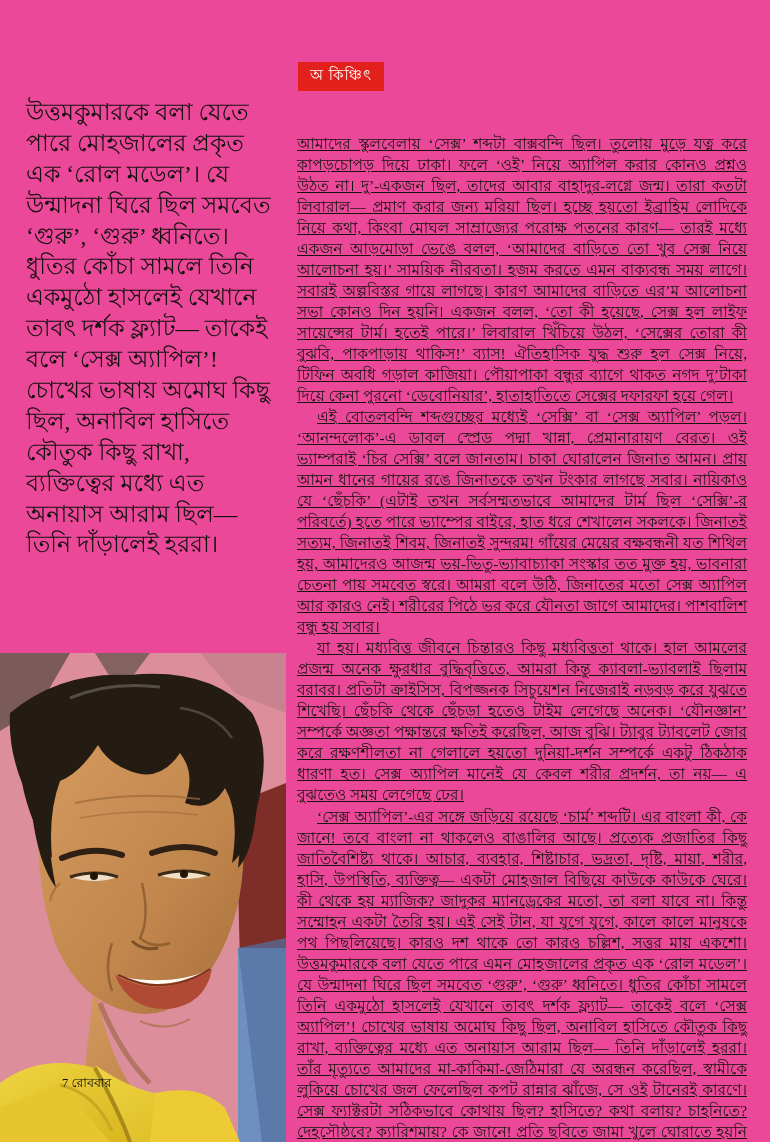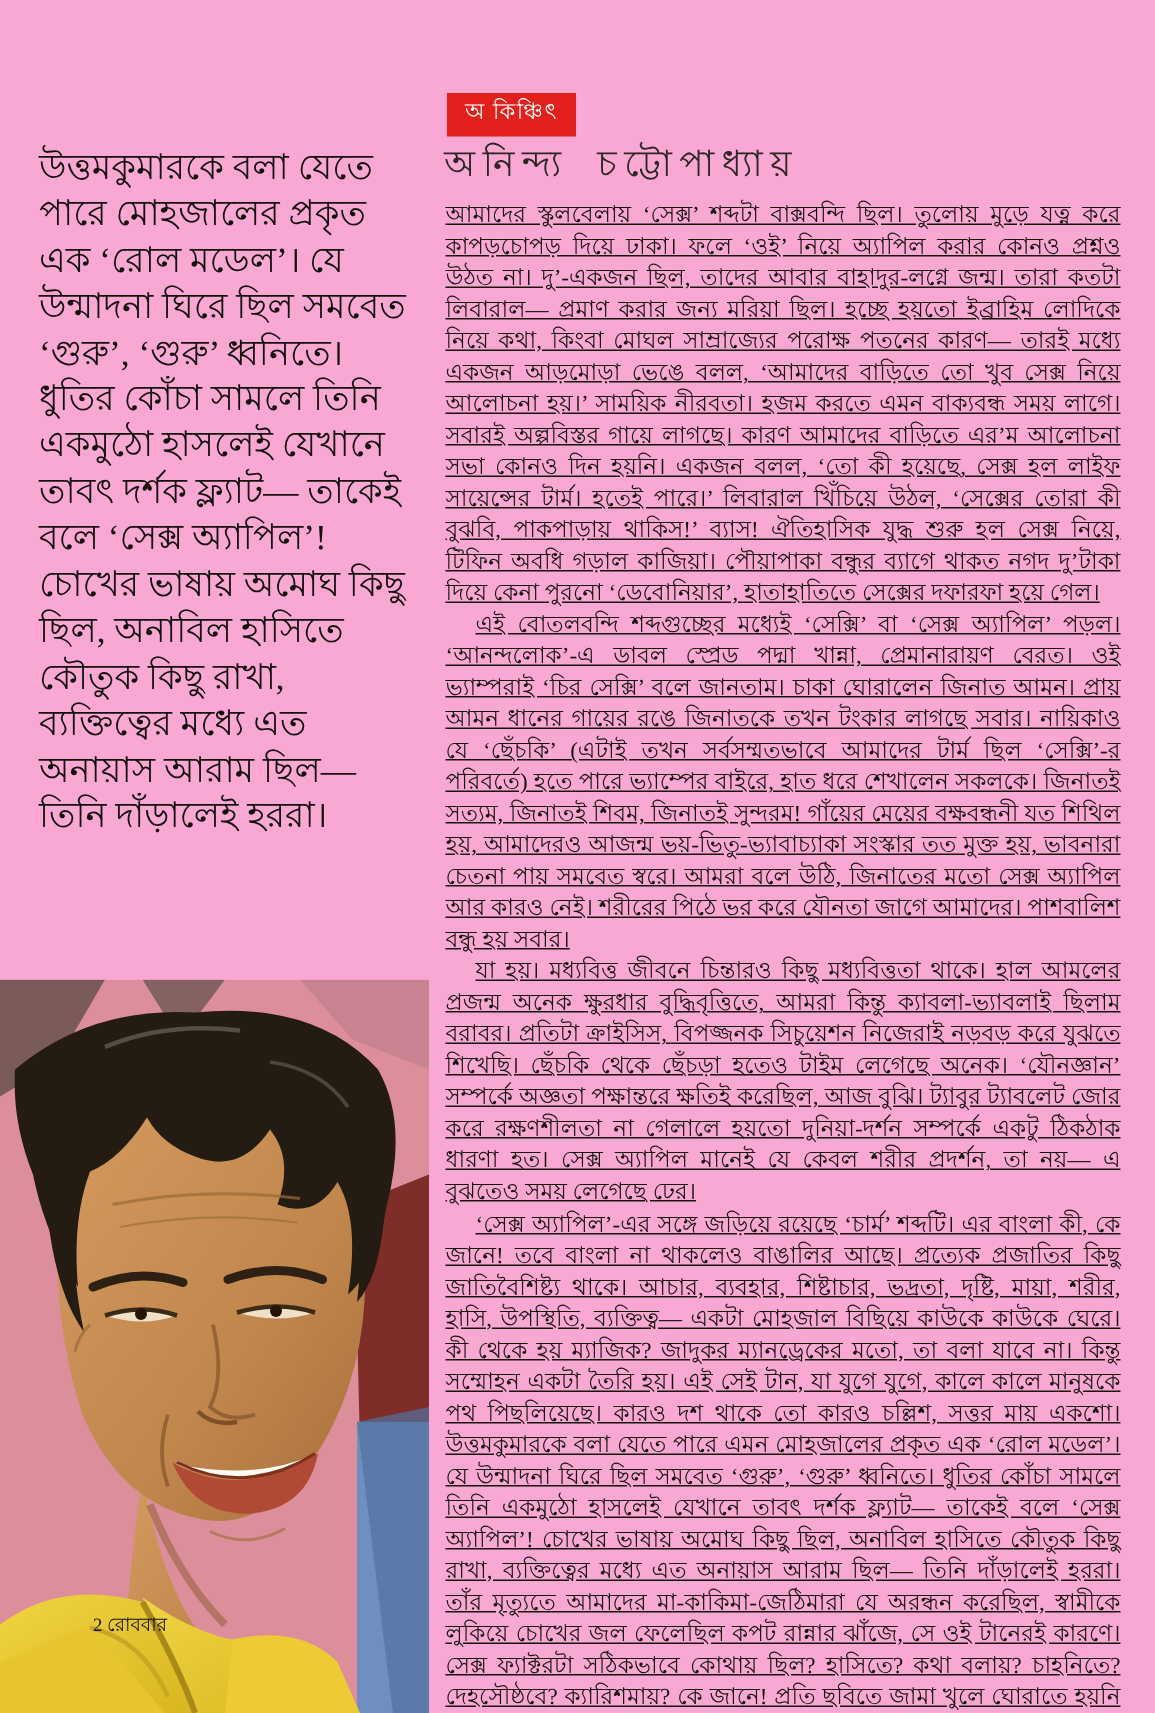--- a/index.html
+++ b/index.html
@@ -1,20 +1,20 @@
 <!DOCTYPE html>
 <html><head>
 <meta charset="utf-8">
 <style>
   html,body{margin:0;padding:0;background:#e9e9e9;}
   .page{
     position:relative;
     width:770px;height:1142px;
     margin:0 auto;
-    background:#f9a8d4;
+    background:#ec4899;
     overflow:hidden;
     font-family:"Liberation Serif","DejaVu Serif",serif;
     color:#181512;
   }
   .badge{
     position:absolute;left:298px;top:62px;
     background:#e2211c;color:#ffffff;
     font-size:15px;line-height:1;
     padding:6px 12px 8px 12px;
     letter-spacing:1px;
@@ -52,21 +52,20 @@
     z-index:5;
   }
 </style>
 </head>
 <body>
 
 <div class="page">
 
   <div class="badge">অ কিঞ্চিৎ</div>
 
-  <div class="author">অনিন্দ্য চট্টোপাধ্যায়</div>
 
   <div class="pullquote">উত্তমকুমারকে বলা যেতে পারে মোহজালের প্রকৃত এক ‘রোল মডেল’। যে উন্মাদনা ঘিরে ছিল সমবেত ‘গুরু’, ‘গুরু’ ধ্বনিতে। ধুতির কোঁচা সামলে তিনি একমুঠো হাসলেই যেখানে তাবৎ দর্শক ফ্ল্যাট— তাকেই বলে ‘সেক্স অ্যাপিল’! চোখের ভাষায় অমোঘ কিছু ছিল, অনাবিল হাসিতে কৌতুক কিছু রাখা, ব্যক্তিত্বের মধ্যে এত অনায়াস আরাম ছিল— তিনি দাঁড়ালেই হররা।</div>
 
   <div class="body-col">
     <p>আমাদের স্কুলবেলায় ‘সেক্স’ শব্দটা বাক্সবন্দি ছিল। তুলোয় মুড়ে যত্ন করে কাপড়চোপড় দিয়ে ঢাকা। ফলে ‘ওই’ নিয়ে অ্যাপিল করার কোনও প্রশ্নও উঠত না। দু’-একজন ছিল, তাদের আবার বাহাদুর-লগ্নে জন্ম। তারা কতটা লিবারাল— প্রমাণ করার জন্য মরিয়া ছিল। হচ্ছে হয়তো ইব্রাহিম লোদিকে নিয়ে কথা, কিংবা মোঘল সাম্রাজ্যের পরোক্ষ পতনের কারণ— তারই মধ্যে একজন আড়মোড়া ভেঙে বলল, ‘আমাদের বাড়িতে তো খুব সেক্স নিয়ে আলোচনা হয়।’ সাময়িক নীরবতা। হজম করতে এমন বাক্যবন্ধ সময় লাগে। সবারই অল্পবিস্তর গায়ে লাগছে। কারণ আমাদের বাড়িতে এর’ম আলোচনা সভা কোনও দিন হয়নি। একজন বলল, ‘তো কী হয়েছে, সেক্স হল লাইফ সায়েন্সের টার্ম। হতেই পারে।’ লিবারাল খিঁচিয়ে উঠল, ‘সেক্সের তোরা কী বুঝবি, পাকপাড়ায় থাকিস!’ ব্যাস! ঐতিহাসিক যুদ্ধ শুরু হল সেক্স নিয়ে, টিফিন অবধি গড়াল কাজিয়া। পৌয়াপাকা বন্ধুর ব্যাগে থাকত নগদ দু’টাকা দিয়ে কেনা পুরনো ‘ডেবোনিয়ার’, হাতাহাতিতে সেক্সের দফারফা হয়ে গেল।</p>
     <p class="indent">এই বোতলবন্দি শব্দগুচ্ছের মধ্যেই ‘সেক্সি’ বা ‘সেক্স অ্যাপিল’ পড়ল। ‘আনন্দলোক’-এ ডাবল স্প্রেড পদ্মা খান্না, প্রেমানারায়ণ বেরত। ওই ভ্যাম্পরাই ‘চির সেক্সি’ বলে জানতাম। চাকা ঘোরালেন জিনাত আমন। প্রায় আমন ধানের গায়ের রঙে জিনাতকে তখন টংকার লাগছে সবার। নায়িকাও যে ‘ছেঁচকি’ (এটাই তখন সর্বসম্মতভাবে আমাদের টার্ম ছিল ‘সেক্সি’-র পরিবর্তে) হতে পারে ভ্যাম্পের বাইরে, হাত ধরে শেখালেন সকলকে। জিনাতই সত্যম, জিনাতই শিবম, জিনাতই সুন্দরম! গাঁয়ের মেয়ের বক্ষবন্ধনী যত শিথিল হয়, আমাদেরও আজন্ম ভয়-ভিতু-ভ্যাবাচ্যাকা সংস্কার তত মুক্ত হয়, ভাবনারা চেতনা পায় সমবেত স্বরে। আমরা বলে উঠি, জিনাতের মতো সেক্স অ্যাপিল আর কারও নেই। শরীরের পিঠে ভর করে যৌনতা জাগে আমাদের। পাশবালিশ বন্ধু হয় সবার।</p>
     <p class="indent">যা হয়। মধ্যবিত্ত জীবনে চিন্তারও কিছু মধ্যবিত্ততা থাকে। হাল আমলের প্রজন্ম অনেক ক্ষুরধার বুদ্ধিবৃত্তিতে, আমরা কিন্তু ক্যাবলা-ভ্যাবলাই ছিলাম বরাবর। প্রতিটা ক্রাইসিস, বিপজ্জনক সিচুয়েশন নিজেরাই নড়বড় করে যুঝতে শিখেছি। ছেঁচকি থেকে ছেঁচড়া হতেও টাইম লেগেছে অনেক। ‘যৌনজ্ঞান’ সম্পর্কে অজ্ঞতা পক্ষান্তরে ক্ষতিই করেছিল, আজ বুঝি। ট্যাবুর ট্যাবলেট জোর করে রক্ষণশীলতা না গেলালে হয়তো দুনিয়া-দর্শন সম্পর্কে একটু ঠিকঠাক ধারণা হত। সেক্স অ্যাপিল মানেই যে কেবল শরীর প্রদর্শন, তা নয়— এ বুঝতেও সময় লেগেছে ঢের।</p>
     <p class="indent">‘সেক্স অ্যাপিল’-এর সঙ্গে জড়িয়ে রয়েছে ‘চার্ম’ শব্দটি। এর বাংলা কী, কে জানে! তবে বাংলা না থাকলেও বাঙালির আছে। প্রত্যেক প্রজাতির কিছু জাতিবৈশিষ্ট্য থাকে। আচার, ব্যবহার, শিষ্টাচার, ভদ্রতা, দৃষ্টি, মায়া, শরীর, হাসি, উপস্থিতি, ব্যক্তিত্ব— একটা মোহজাল বিছিয়ে কাউকে কাউকে ঘেরে। কী থেকে হয় ম্যাজিক? জাদুকর ম্যানড্রেকের মতো, তা বলা যাবে না। কিন্তু সম্মোহন একটা তৈরি হয়। এই সেই টান, যা যুগে যুগে, কালে কালে মানুষকে পথ পিছলিয়েছে। কারও দশ থাকে তো কারও চল্লিশ, সত্তর মায় একশো। উত্তমকুমারকে বলা যেতে পারে এমন মোহজালের প্রকৃত এক ‘রোল মডেল’। যে উন্মাদনা ঘিরে ছিল সমবেত ‘গুরু’, ‘গুরু’ ধ্বনিতে। ধুতির কোঁচা সামলে তিনি একমুঠো হাসলেই যেখানে তাবৎ দর্শক ফ্ল্যাট— তাকেই বলে ‘সেক্স অ্যাপিল’! চোখের ভাষায় অমোঘ কিছু ছিল, অনাবিল হাসিতে কৌতুক কিছু রাখা, ব্যক্তিত্বের মধ্যে এত অনায়াস আরাম ছিল— তিনি দাঁড়ালেই হররা। তাঁর মৃত্যুতে আমাদের মা-কাকিমা-জেঠিমারা যে অরন্ধন করেছিল, স্বামীকে লুকিয়ে চোখের জল ফেলেছিল কপট রান্নার ঝাঁজে, সে ওই টানেরই কারণে। সেক্স ফ্যাক্টরটা সঠিকভাবে কোথায় ছিল? হাসিতে? কথা বলায়? চাহনিতে? দেহসৌষ্ঠবে? ক্যারিশমায়? কে জানে! প্রতি ছবিতে জামা খুলে ঘোরাতে হয়নি তাঁকে। অ্যাকশনে রক্তাক্ত হয়নি তাঁর মুখ। পৌরুষের পরাকাষ্ঠা হিসেবে ডনবৈঠক মারেননি তেমন। কিন্তু ওই চার্মটি চমৎকার দেখিয়েছেন বারবার। বাঙালির যে আভিজাত্য— সেটির ধ্বজা তুলে ধরেছেন সবসময়। বাঙালিয়ানার সেক্স অ্যাপিলের যদি কোনও চেহারা থাকে, তবে তিনি উত্তমকুমার।</p>
 
   </div>
@@ -136,15 +135,15 @@
       <path d="M115,322 Q160,348 212,316 Q205,352 168,356 Q130,358 115,322 Z" fill="#b04a34"></path>
       <path d="M117,323 Q160,342 209,317 Q170,334 117,323 Z" fill="#fdfbf4"></path>
       <path d="M118,322 Q165,345 210,316" stroke="#7e2f1e" stroke-width="2" fill="none"></path>
 
       <path d="M140,368 Q165,380 190,366" stroke="#9a6a38" stroke-width="2" fill="none" opacity="0.6"></path>
 
       <path d="M100,350 Q120,400 150,430" stroke="#8a5a2e" stroke-width="5" fill="none" opacity="0.5"></path>
     </svg>
   </div>
 
-  <div class="footer-label">2 রোববার</div>
+  <div class="footer-label">7 রোববার</div>
 
 </div>
 
 </body></html>

